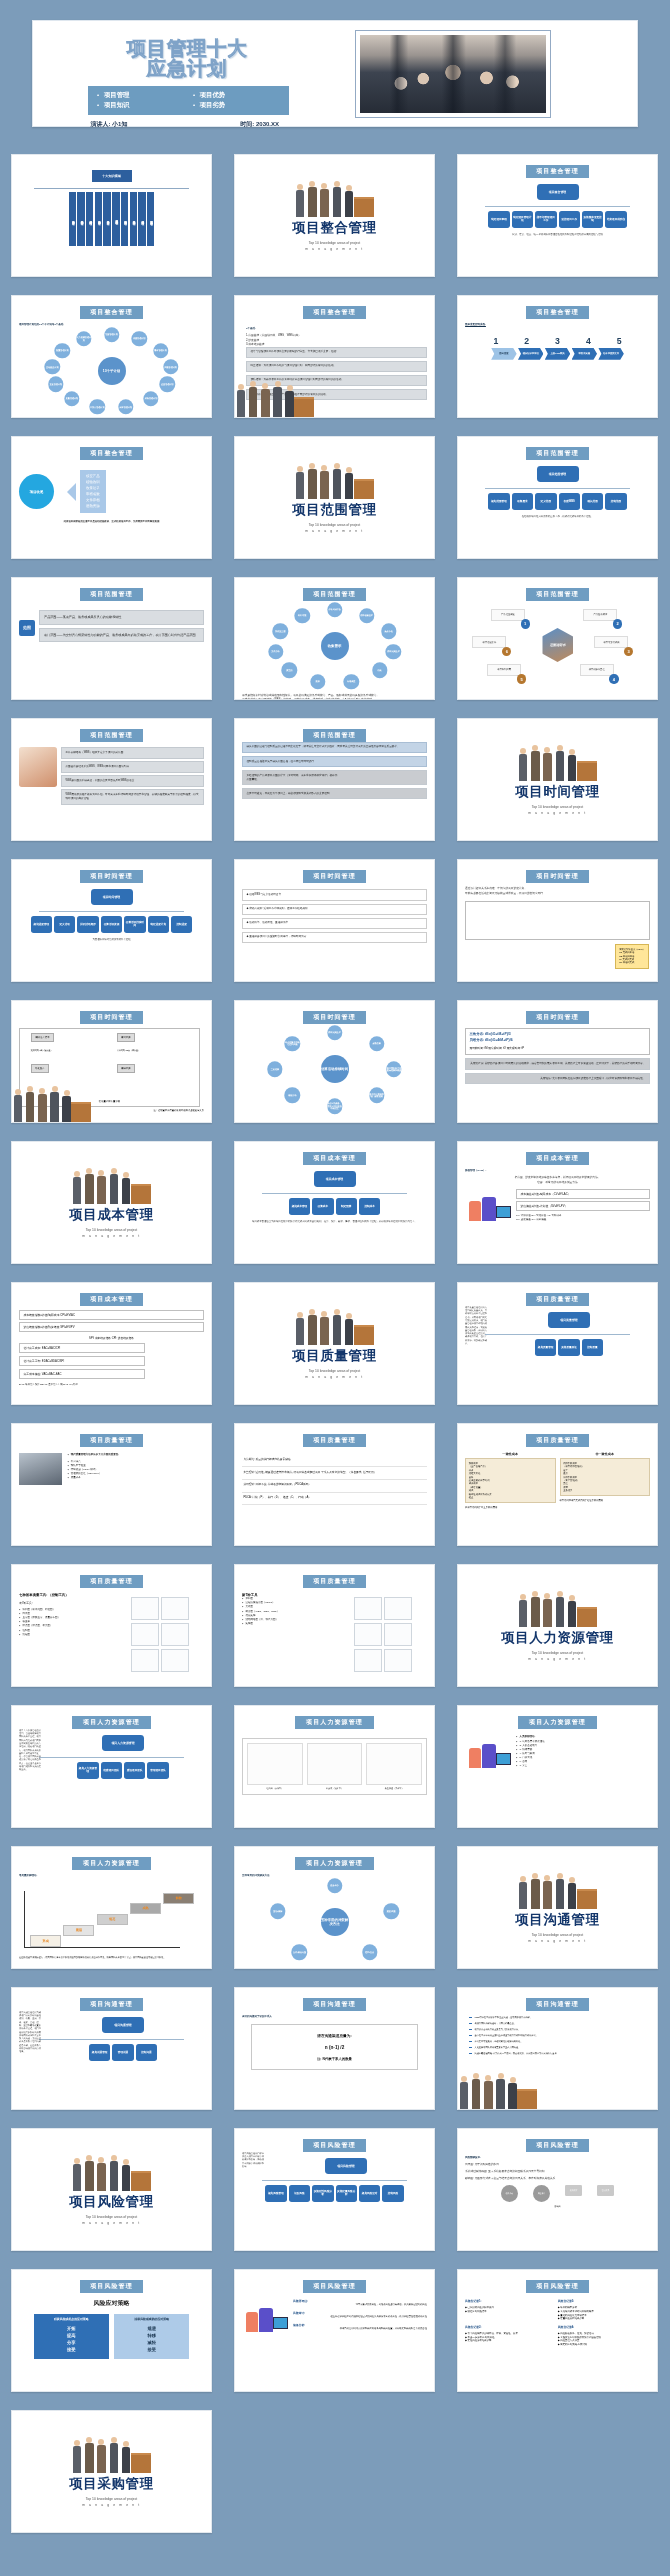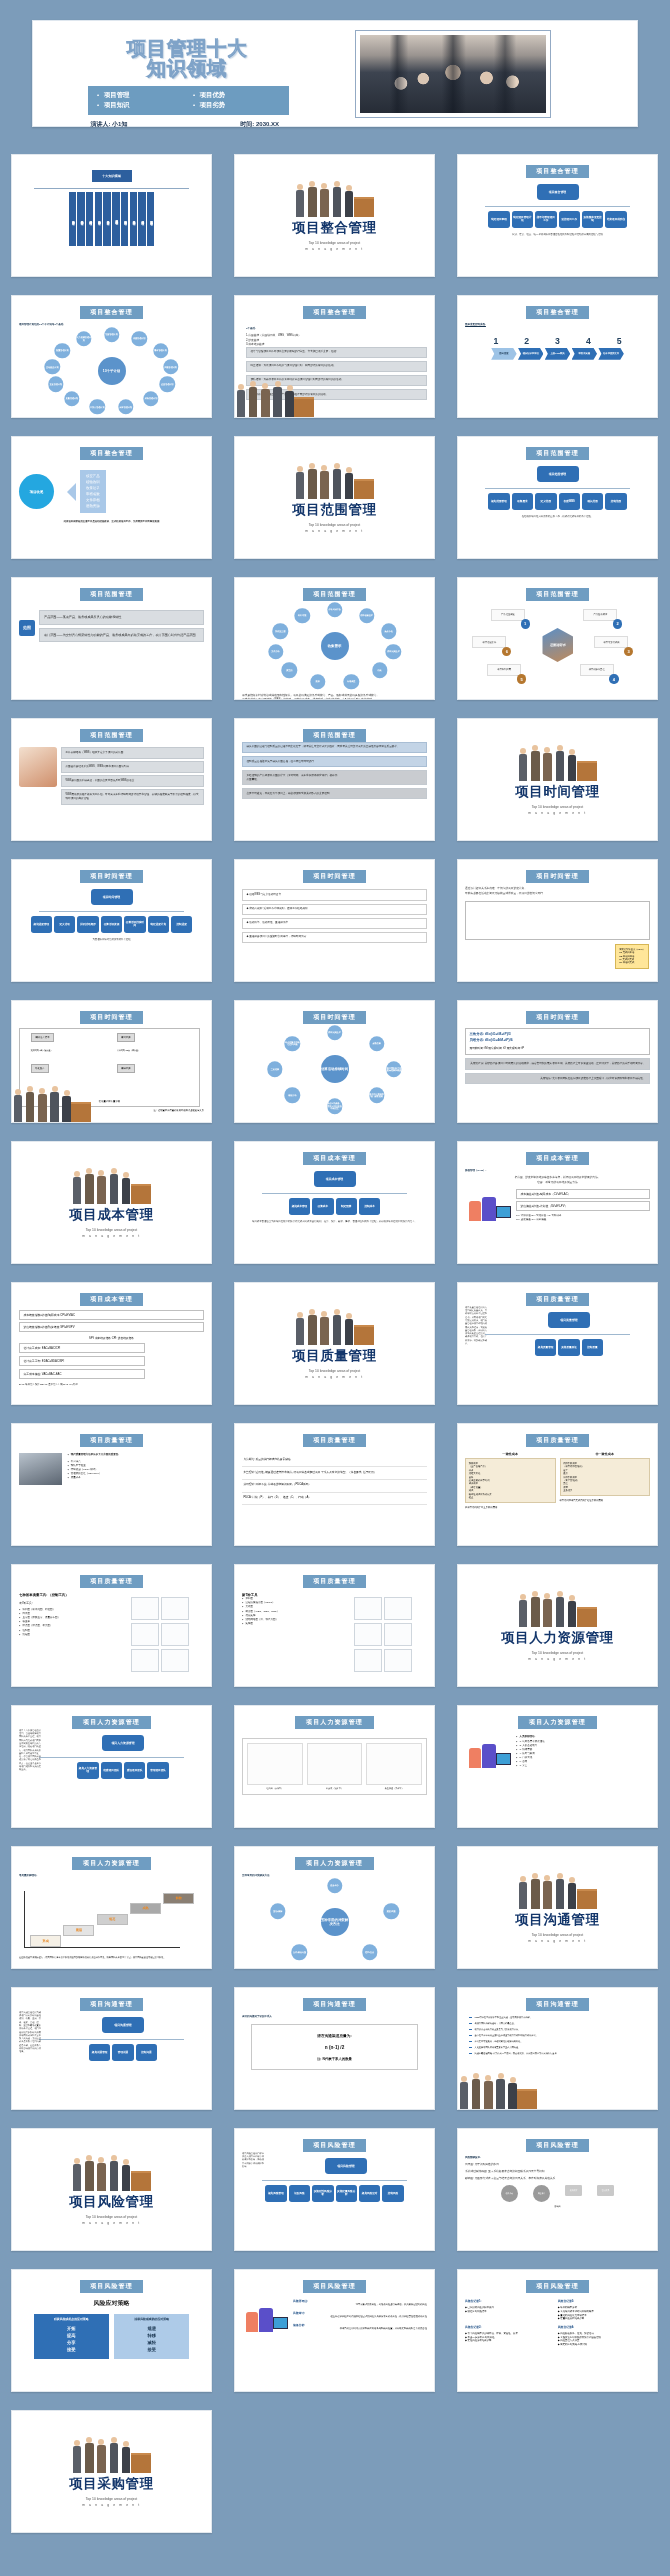--- a/index.html
+++ b/index.html
@@ -238,21 +238,21 @@
   .illus .scr { position:absolute; right:1.3px; bottom:5.4px; width:14.7px; height:12px; background:#3d9fd6; border:1.3px solid #2b2b44; }
 </style>
 </head>
 <body>
 
 <div class="hero">
   <div class="hero-card">
     <div class="hero-left">
       <div class="hero-title">
         <span>项目管理十大</span>
-        <span class="l2">知识领域</span>
+        <span class="l2">应急计划</span>
       </div>
       <div class="hero-bullets">
         <span>项目管理</span>
         <span>项目优势</span>
         <span>项目知识</span>
         <span>项目劣势</span>
       </div>
       <div class="hero-meta">
         <span>演讲人: 小1知</span>
         <span>时间: 2030.XX</span>

